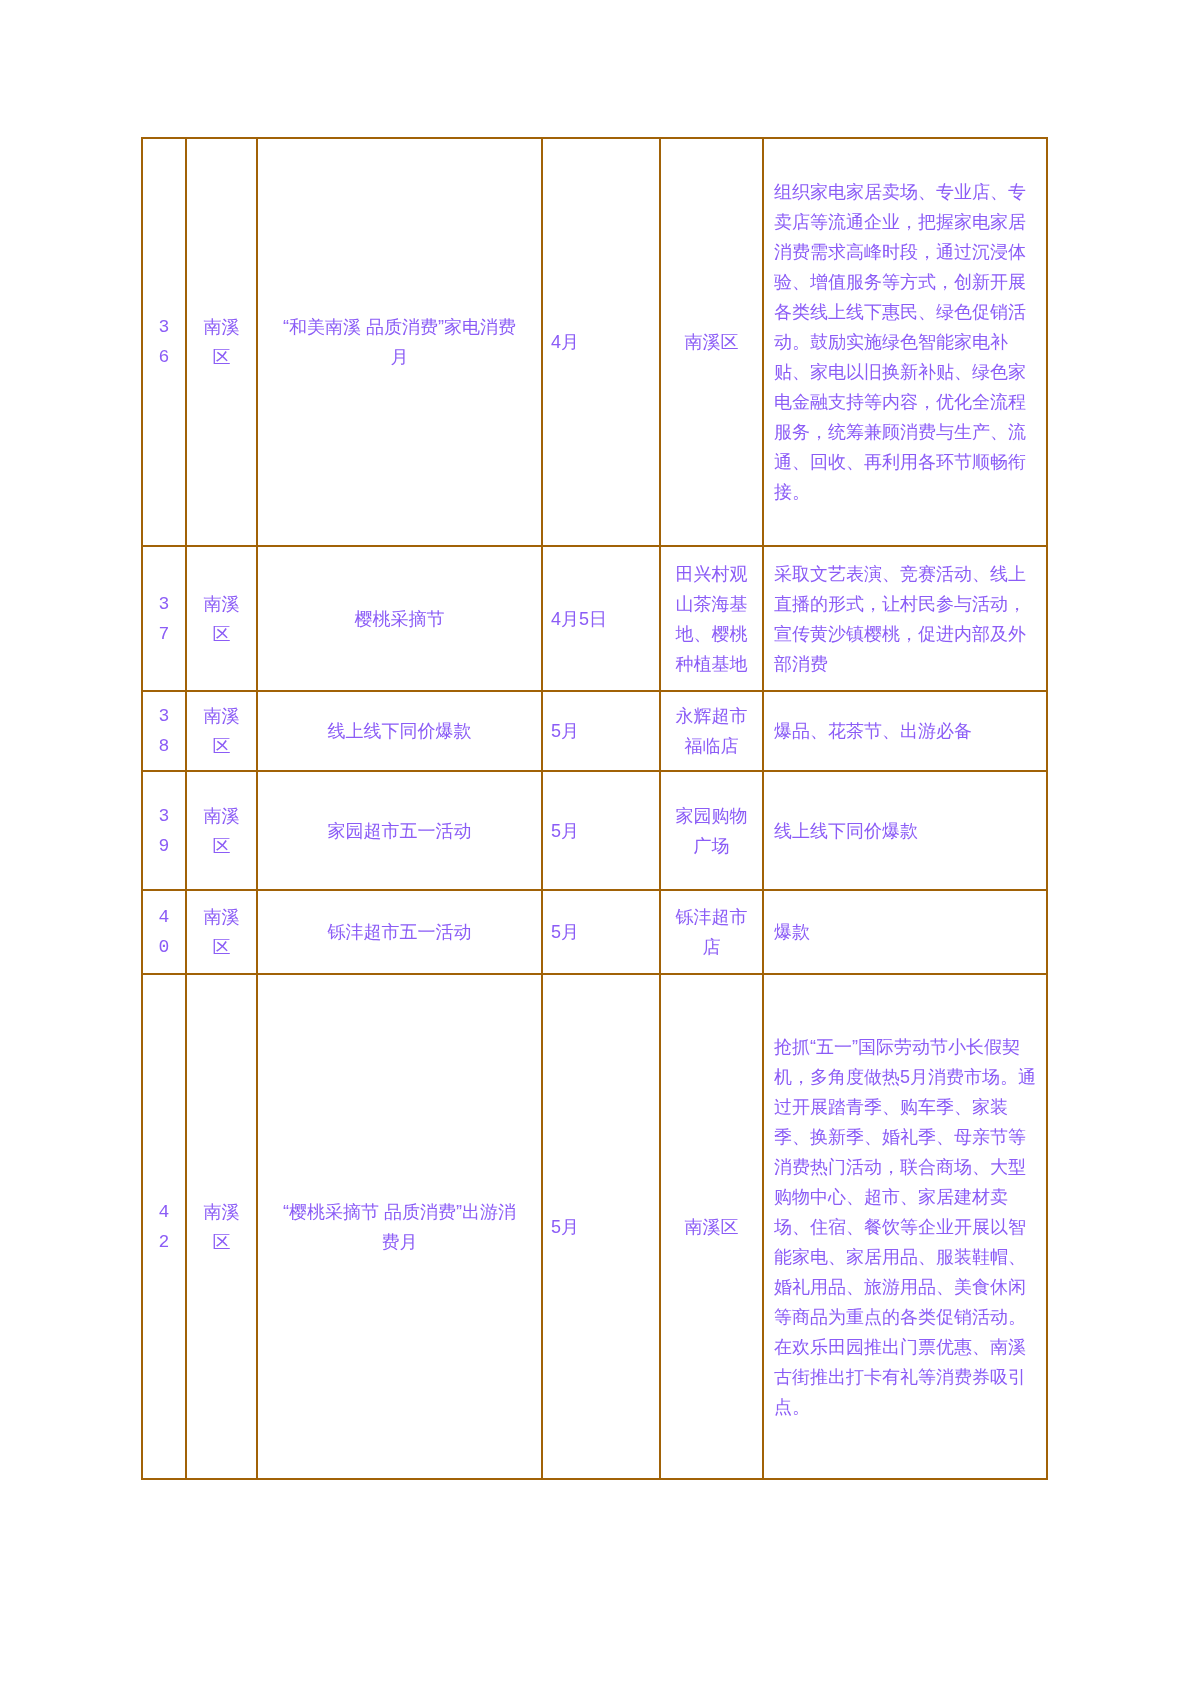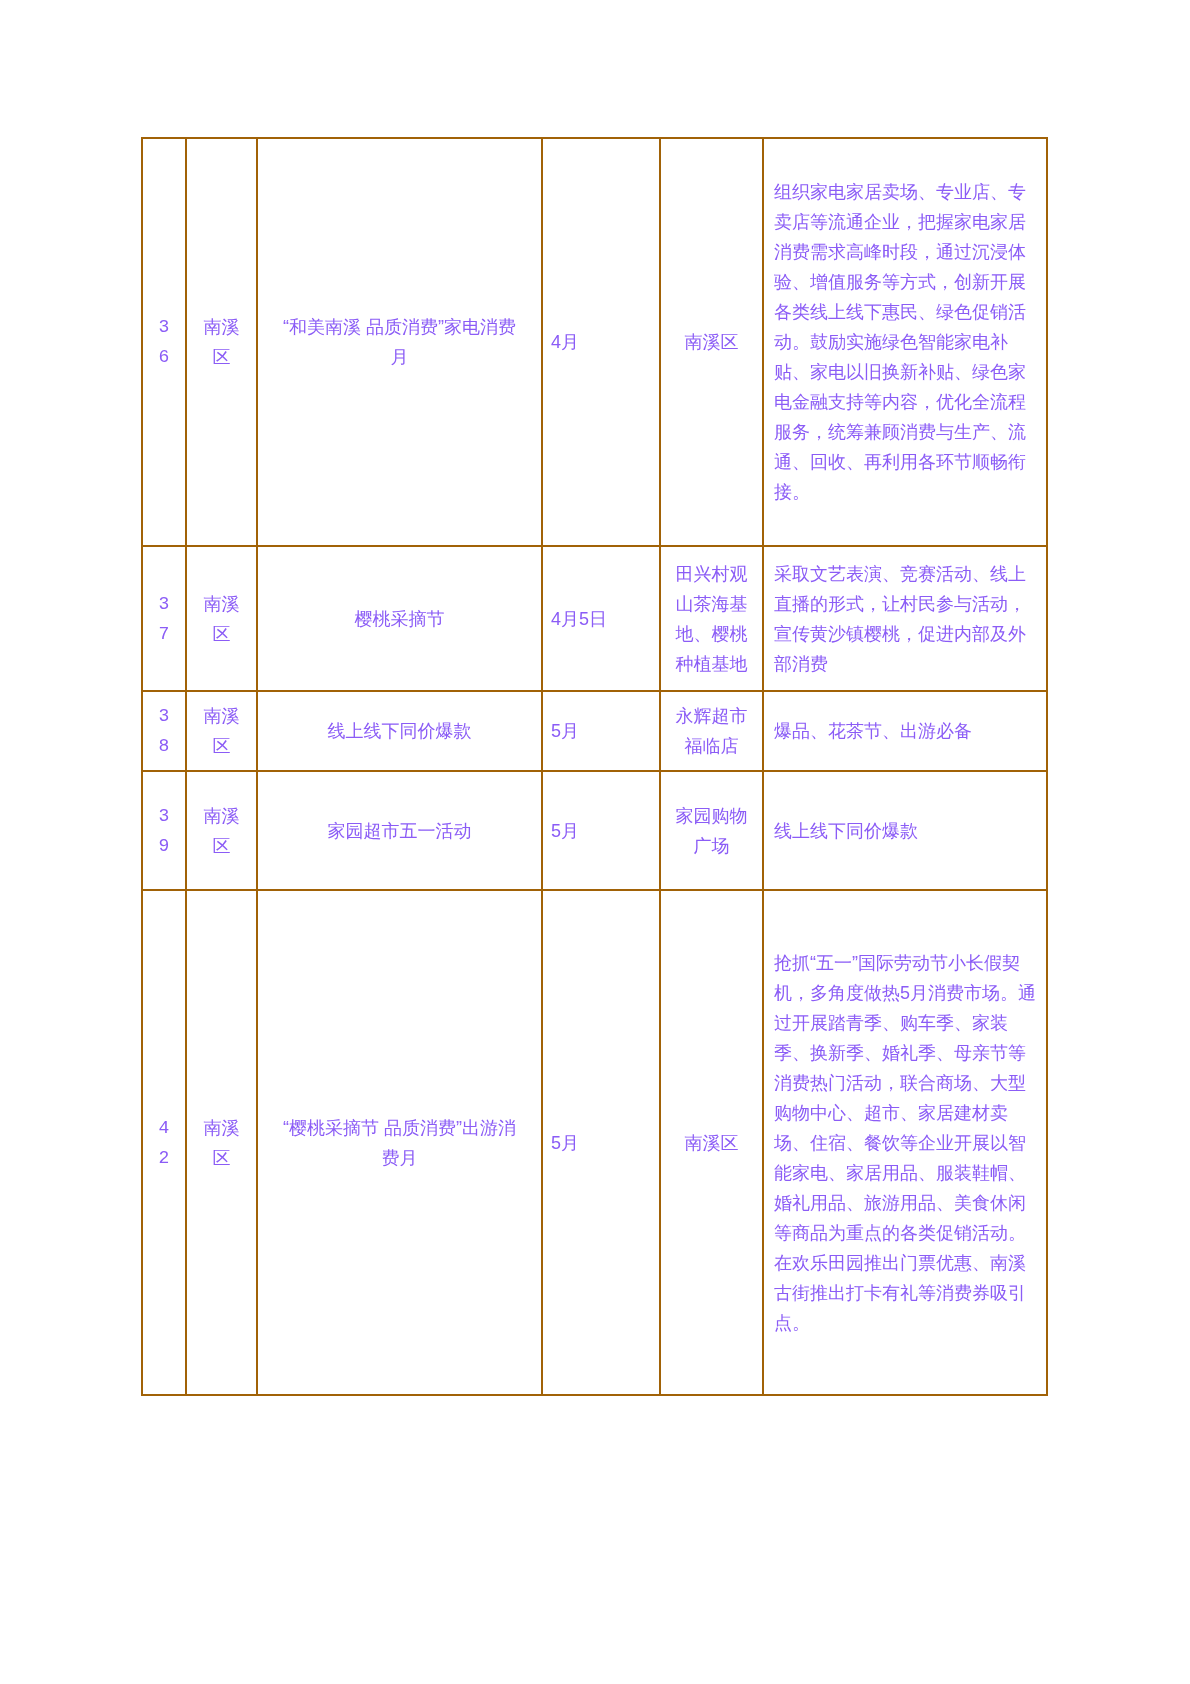--- a/index.html
+++ b/index.html
@@ -104,20 +104,28 @@
         <td class="c-desc">爆品、花茶节、出游必备</td>
       </tr>
       <tr class="r3">
         <td class="c-no">39</td>
         <td class="c-district">南溪区</td>
         <td class="c-name">家园超市五一活动</td>
         <td class="c-date">5月</td>
         <td class="c-location">家园购物广场</td>
         <td class="c-desc">线上线下同价爆款</td>
       </tr>
+      <tr class="r4">
+        <td class="c-no">40</td>
+        <td class="c-district">南溪区</td>
+        <td class="c-name">铄沣超市五一活动</td>
+        <td class="c-date">5月</td>
+        <td class="c-location">铄沣超市店</td>
+        <td class="c-desc">爆款</td>
+      </tr>
       <tr class="r6">
         <td class="c-no">42</td>
         <td class="c-district">南溪区</td>
         <td class="c-name">“樱桃采摘节 品质消费”出游消费月</td>
         <td class="c-date">5月</td>
         <td class="c-location">南溪区</td>
         <td class="c-desc">抢抓“五一”国际劳动节小长假契机，多角度做热5月消费市场。通过开展踏青季、购车季、家装季、换新季、婚礼季、母亲节等消费热门活动，联合商场、大型购物中心、超市、家居建材卖场、住宿、餐饮等企业开展以智能家电、家居用品、服装鞋帽、婚礼用品、旅游用品、美食休闲等商品为重点的各类促销活动。在欢乐田园推出门票优惠、南溪古街推出打卡有礼等消费券吸引点。</td>
       </tr>
     </tbody>
   </table>

